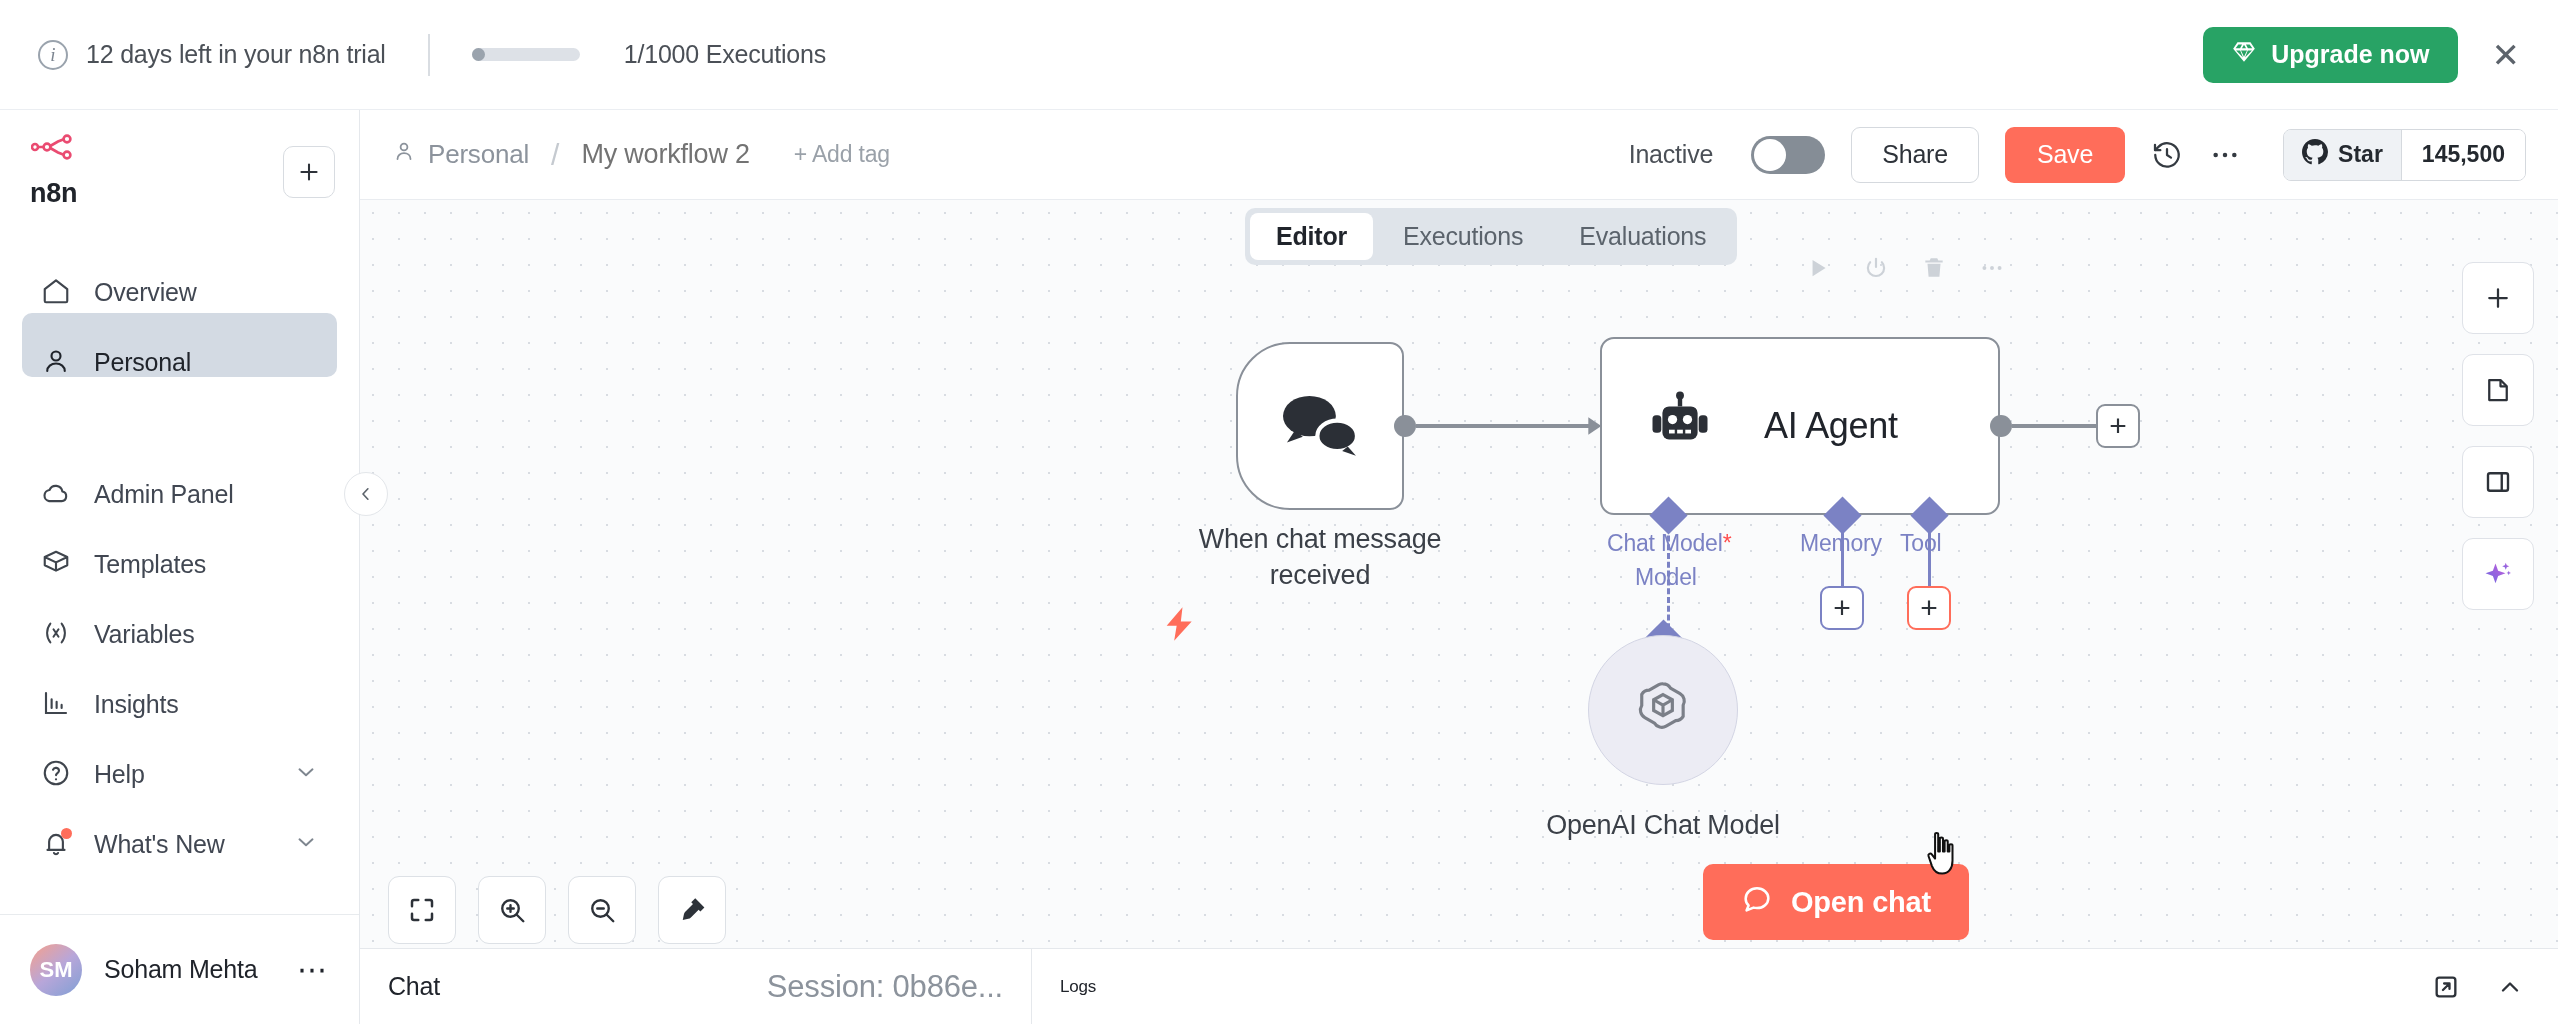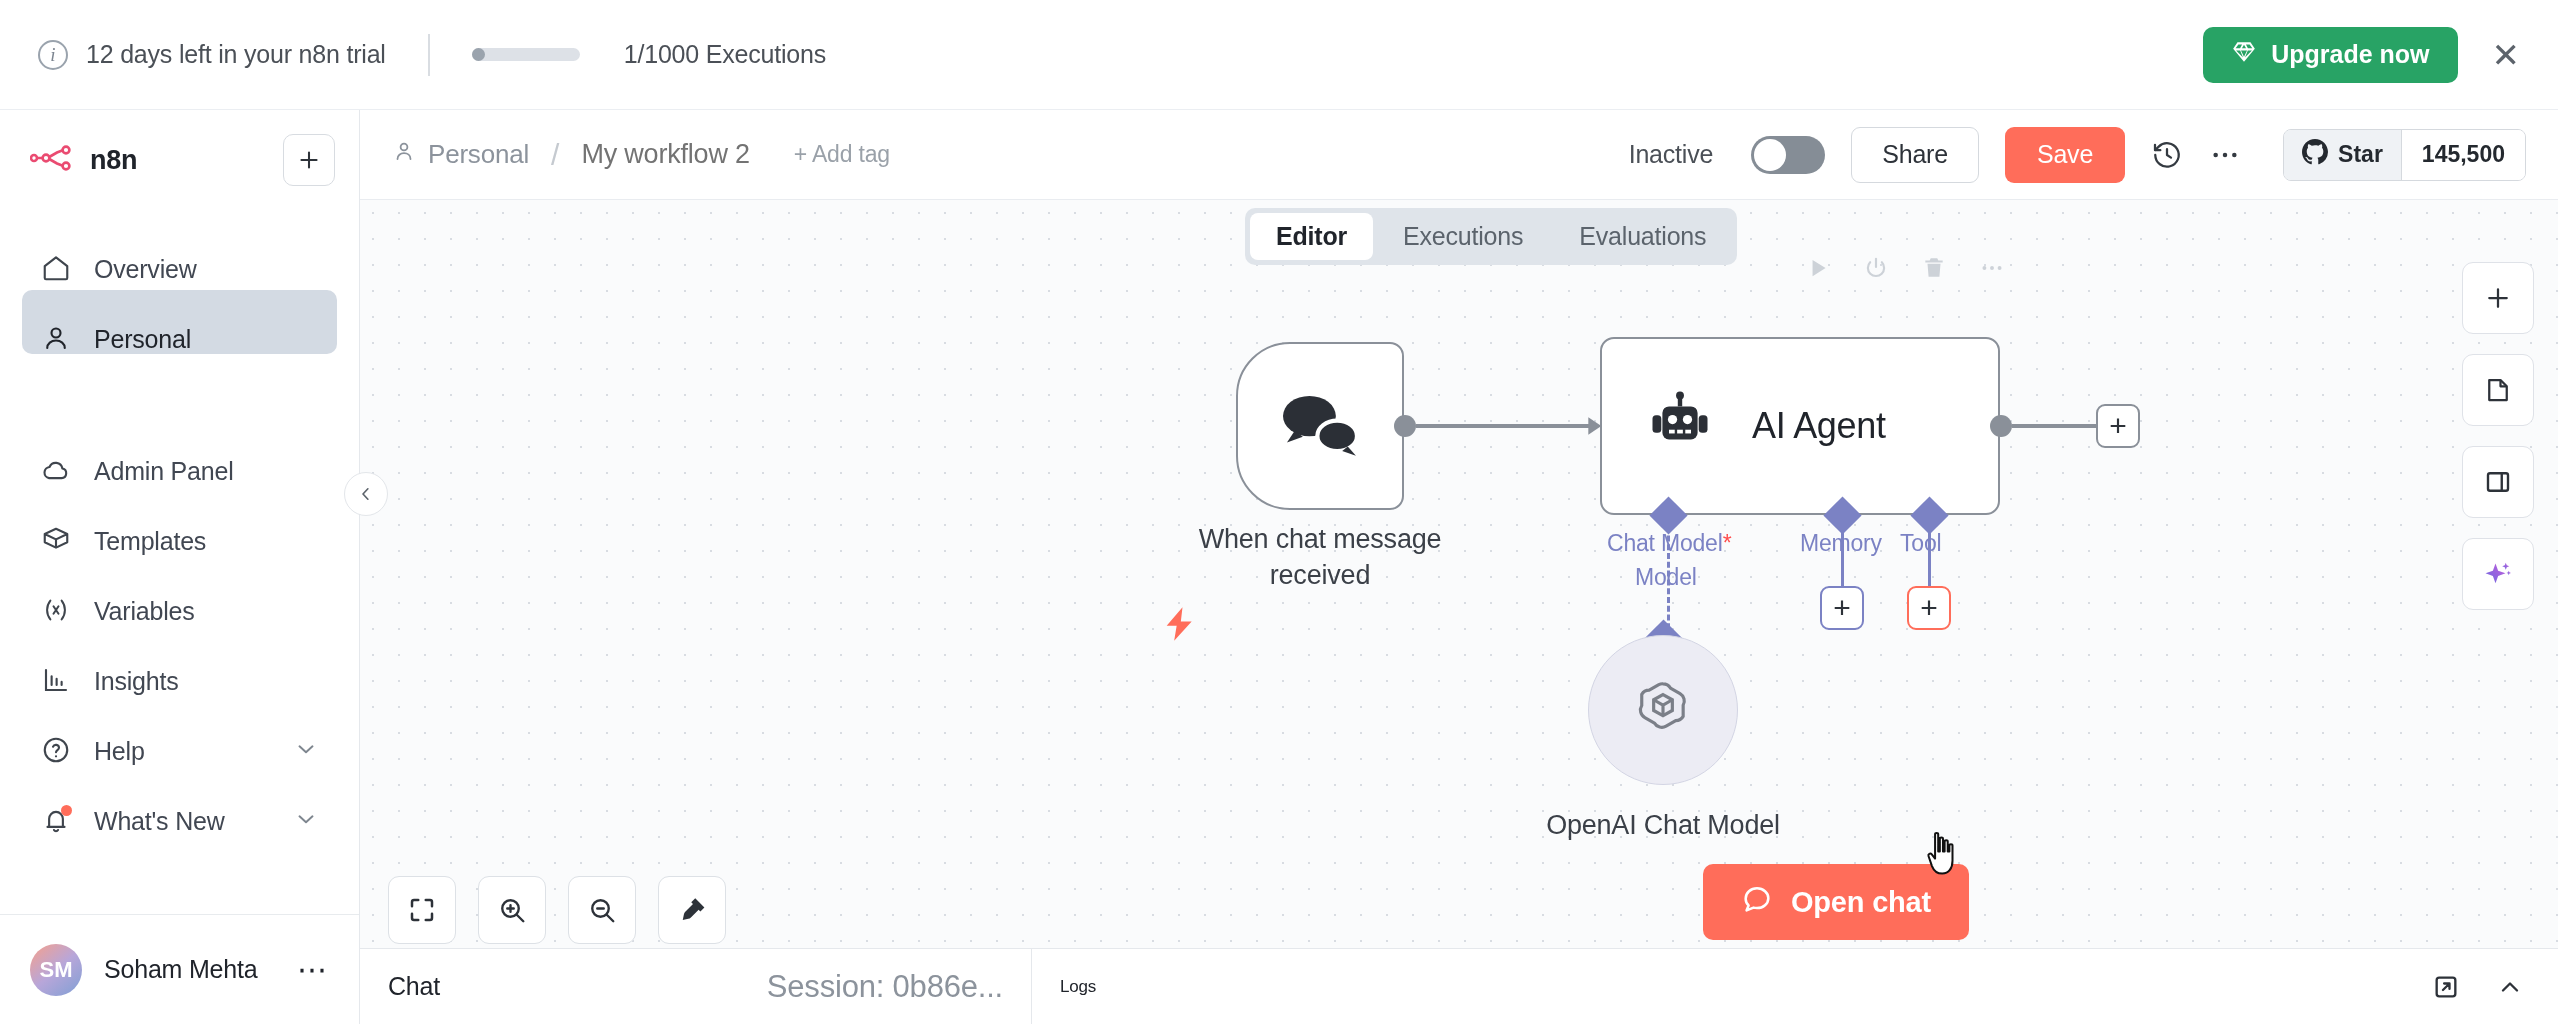--- a/index.html
+++ b/index.html
@@ -42,21 +42,21 @@
   }
   .close-x { font-size: 34px; color: #5c636b; cursor: pointer; font-weight: 300; line-height: 1; }
 
   
   .sidebar {
     position: absolute; top: 110px; left: 0; width: 360px; height: 914px;
     background: #fff; border-right: 1px solid #e5e8ec;
     display: flex; flex-direction: column;
   }
   .sb-head { display: flex; align-items: center; padding: 24px 24px 0 30px; }
-  .sb-logo-wrap { display: flex; align-items: center; gap: 14px; }
+  .sb-logo-wrap { display: flex; align-items: center; gap: 14px; flex-direction: column; }
   .brand-name { font-size: 27px; font-weight: 700; color: #20242b; letter-spacing: -0.3px; }
   .plus-box {
     margin-left: auto; width: 52px; height: 52px; border: 1px solid #d8dce1;
     border-radius: 10px; display: flex; align-items: center; justify-content: center;
     cursor: pointer; background: #fff;
   }
   .nav-list { margin-top: 28px; }
   .nav-item {
     display: flex; align-items: flex-end; gap: 22px;
     height: 64px; margin: 6px 22px; padding: 0 18px;
@@ -173,21 +173,21 @@
     position: absolute; text-align: center; font-size: 27px; color: #3b4048;
     line-height: 1.32; letter-spacing: -0.2px;
   }
 
   
   .node-agent {
     position: absolute; left: 1240px; top: 137px; width: 400px; height: 178px;
     background: #fff; border: 2.5px solid #8a9099; border-radius: 14px;
     display: flex; align-items: center; padding-left: 42px; gap: 36px;
   }
-  .agent-title { font-size: 36px; color: #20242b; letter-spacing: -0.3px; }
+  .agent-title { font-size: 36px; color: #20242b; letter-spacing: -0.3px; margin-left: 12px; }
 
   
   .node-openai {
     position: absolute; left: 1228px; top: 435px; width: 150px; height: 150px;
     border-radius: 50%; background: #ececf4; border: 1.5px solid #d3d5e4;
     display: flex; align-items: center; justify-content: center;
   }
 
   
   .conn-dot {

